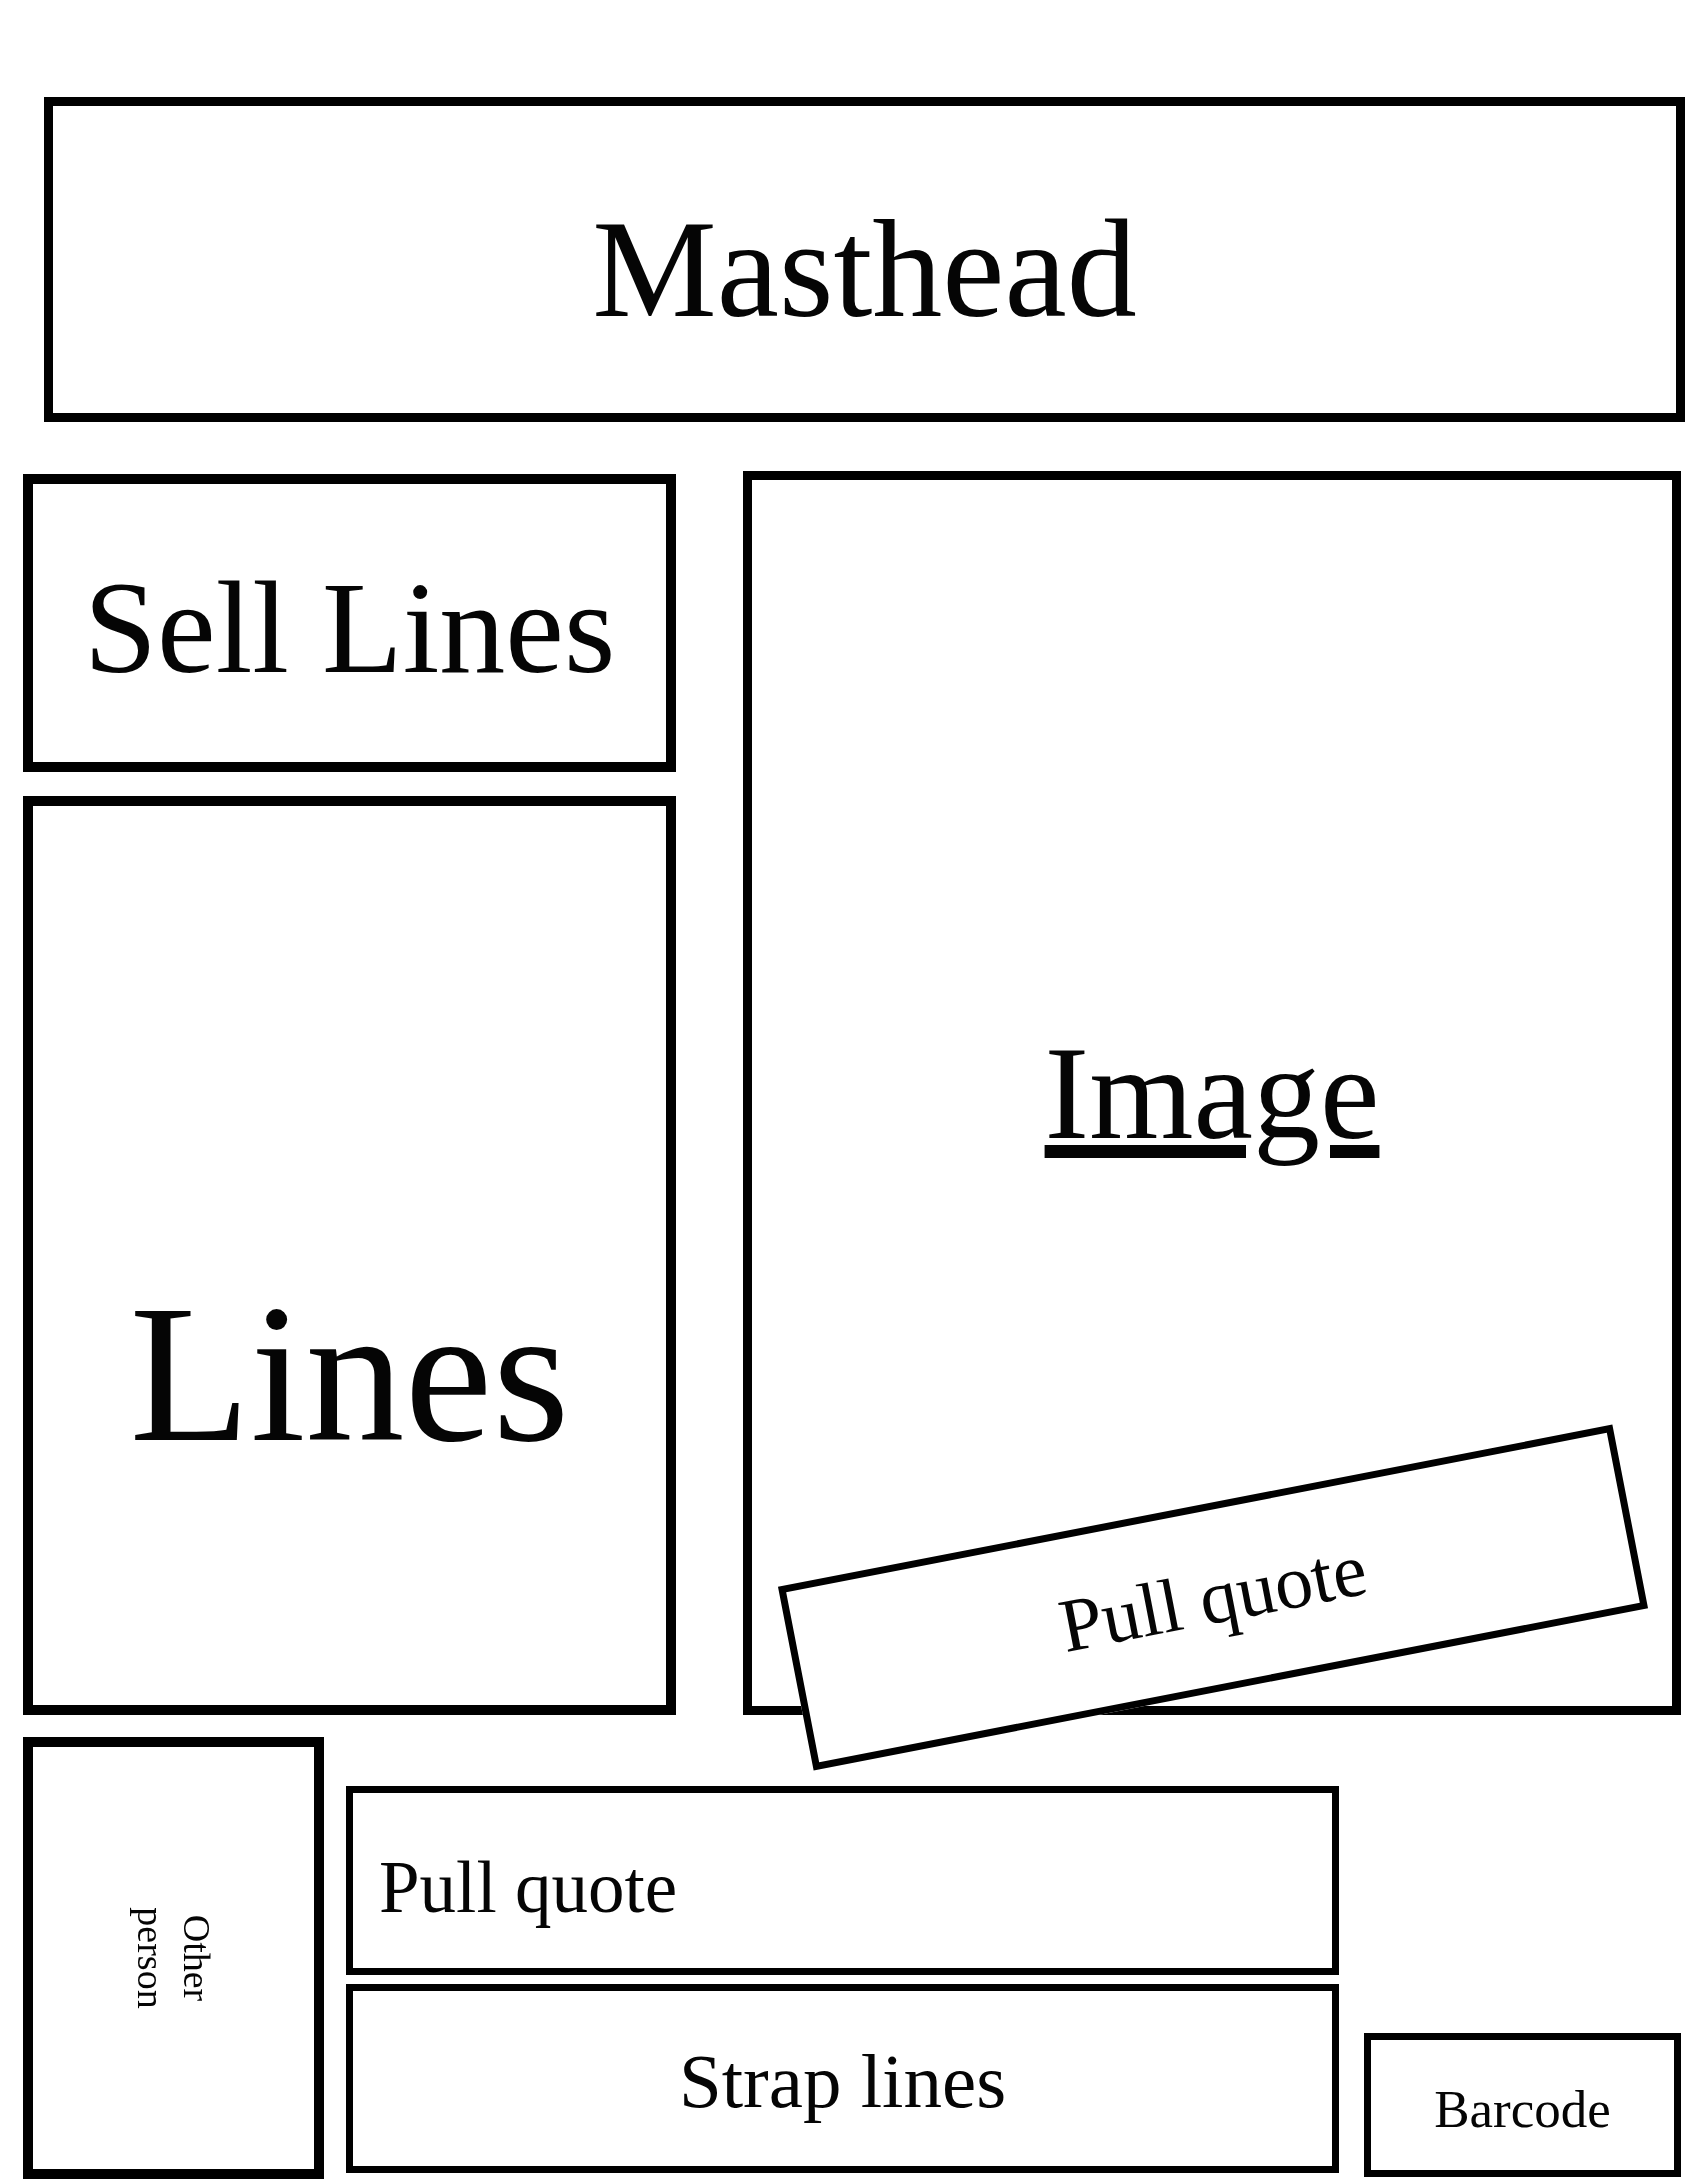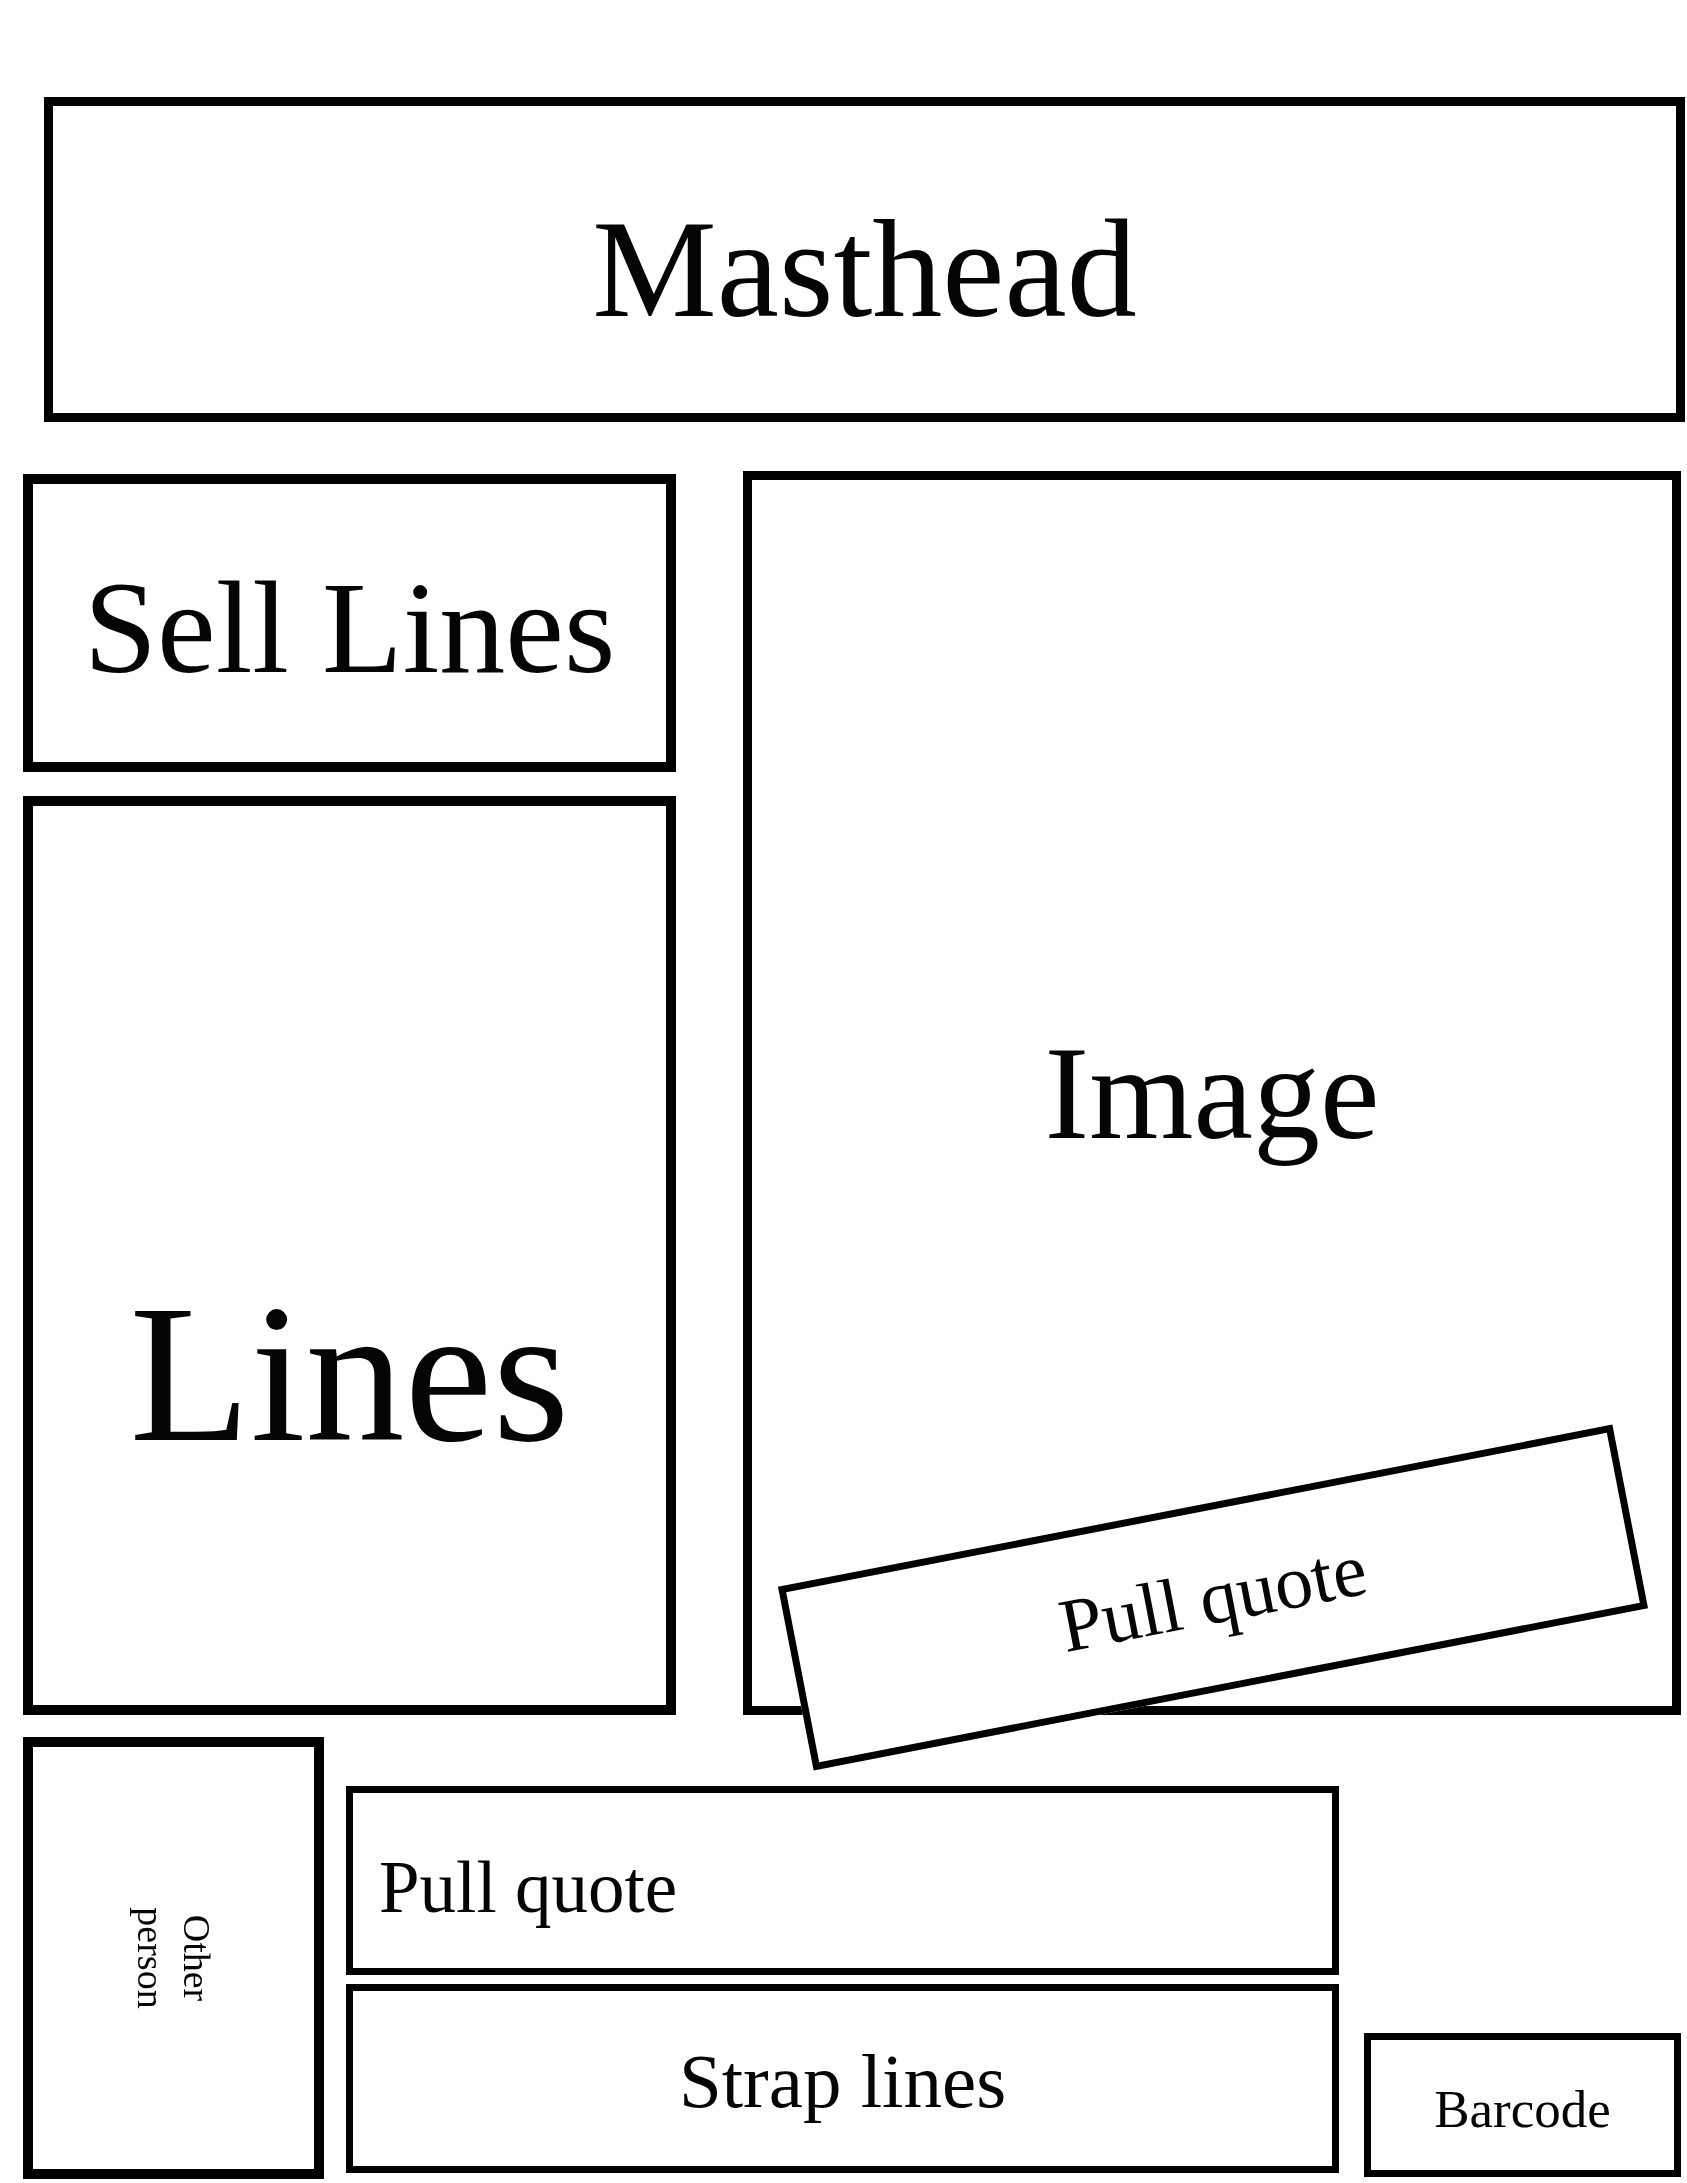--- a/index.html
+++ b/index.html
@@ -63,20 +63,21 @@
     line-height: 235px;
   }
 
   
   .image-box {
     left: 743px; top: 471px;
     width: 938px; height: 1244px;
     border-width: 9px;
     font-size: 134px;
     z-index: 1;
+    text-decoration: underline;
   }
 
   
   .pull-quote-rotated {
     left: 788px; top: 1504px;
     width: 850px; height: 187px;
     border-width: 7.4px;
     font-size: 76px;
     transform: rotate(-11deg);
     transform-origin: 50% 50%;

